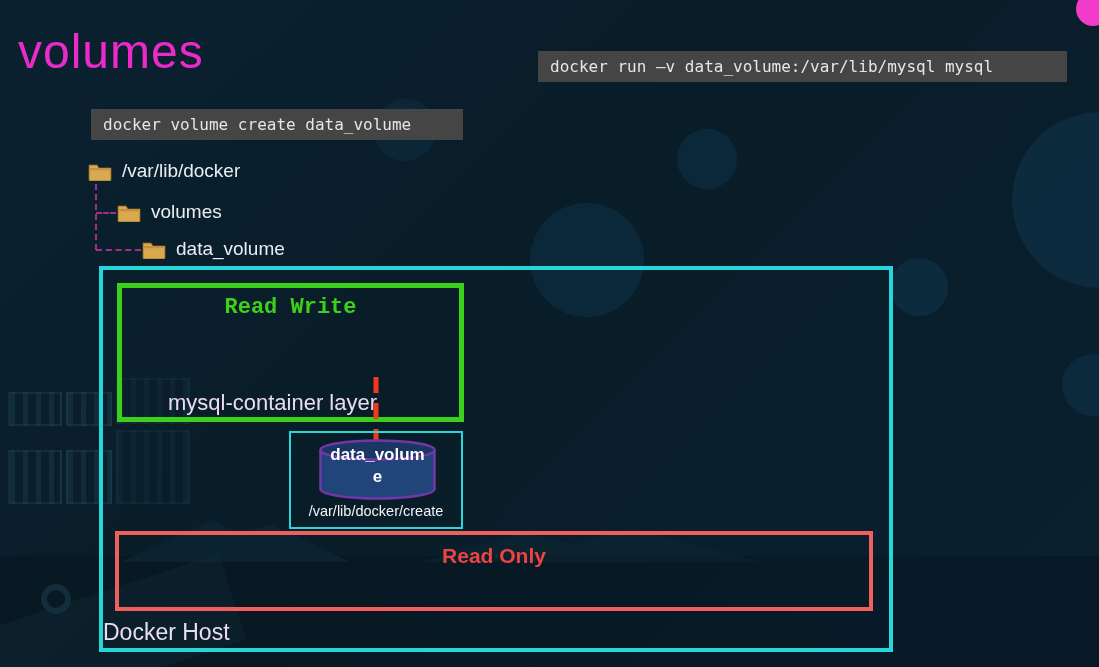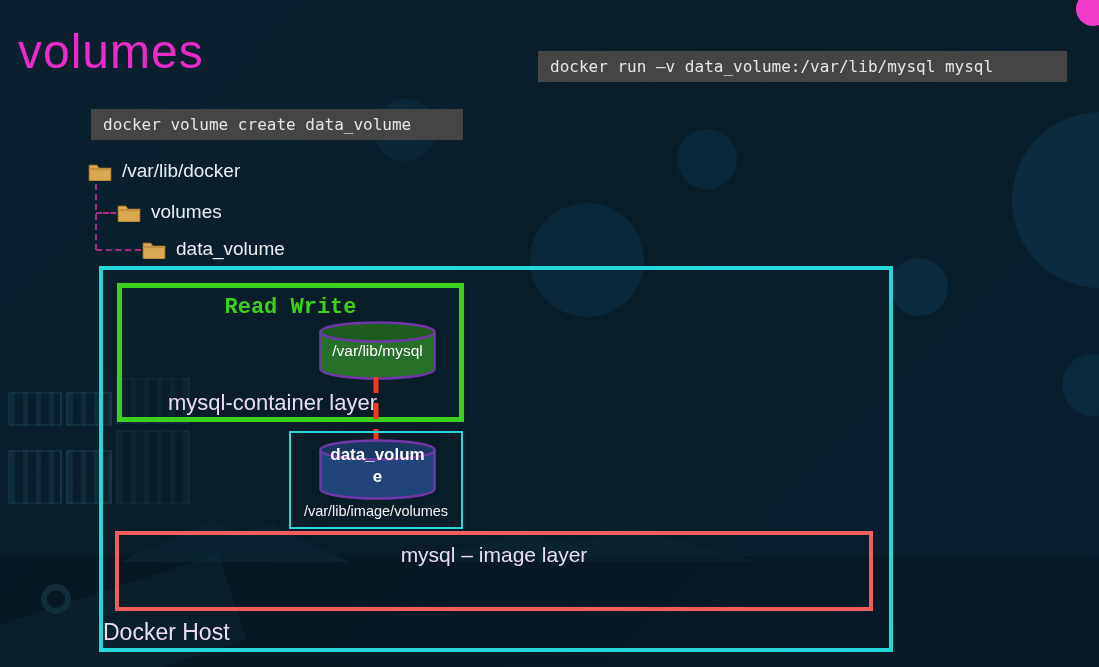--- a/index.html
+++ b/index.html
@@ -155,48 +155,41 @@
       <span>data_volume</span>
     </div>
   </div>
 
   <div class="host-box">
 
     <div class="rw-box">
       <span class="rw-label">Read Write</span>
     </div>
 
-    <div class="cyl cyl-green">
-      <svg width="119" height="62" viewBox="0 0 119 62">
-        <path d="M2.5 11 L2.5 48 A57 9.5 0 0 0 116.5 48 L116.5 11" fill="#27702a" stroke="#7137a8" stroke-width="2.5"></path>
-        <ellipse cx="59.5" cy="11" rx="57" ry="9.5" fill="#1f5c20" stroke="#7137a8" stroke-width="2.5"></ellipse>
-      </svg>
-      <div class="cyl-label">/var/lib/mysql</div>
-    </div>
 
     <div class="rw-caption">mysql-container layer</div>
 
     <svg class="connector" width="10" height="86" viewBox="0 0 10 86">
       <line x1="5" y1="0" x2="5" y2="86" stroke="#f2391b" stroke-width="5" stroke-dasharray="16 10"></line>
     </svg>
 
     <div class="vol-box"></div>
 
     <div class="cyl cyl-blue">
       <svg width="119" height="64" viewBox="0 0 119 64">
         <path d="M2.5 11 L2.5 50 A57 9.5 0 0 0 116.5 50 L116.5 11" fill="#21457a" stroke="#7137a8" stroke-width="2.5"></path>
         <ellipse cx="59.5" cy="11" rx="57" ry="9.5" fill="#1a3763" stroke="#7137a8" stroke-width="2.5"></ellipse>
       </svg>
       <div class="cyl-label">
         <span>data_volume</span>
       </div>
     </div>
 
-    <div class="vol-caption">/var/lib/image/volumes</div>
+    <div class="vol-caption">/var/lib/docker/create</div>
 
     <div class="ro-box">
-      <div class="ro-caption">mysql – image layer</div>
+      <div class="ro-label">Read Only</div>
     </div>
 
     <div class="host-label">Docker Host</div>
   </div>
 
 </div>
 
 </body></html>

